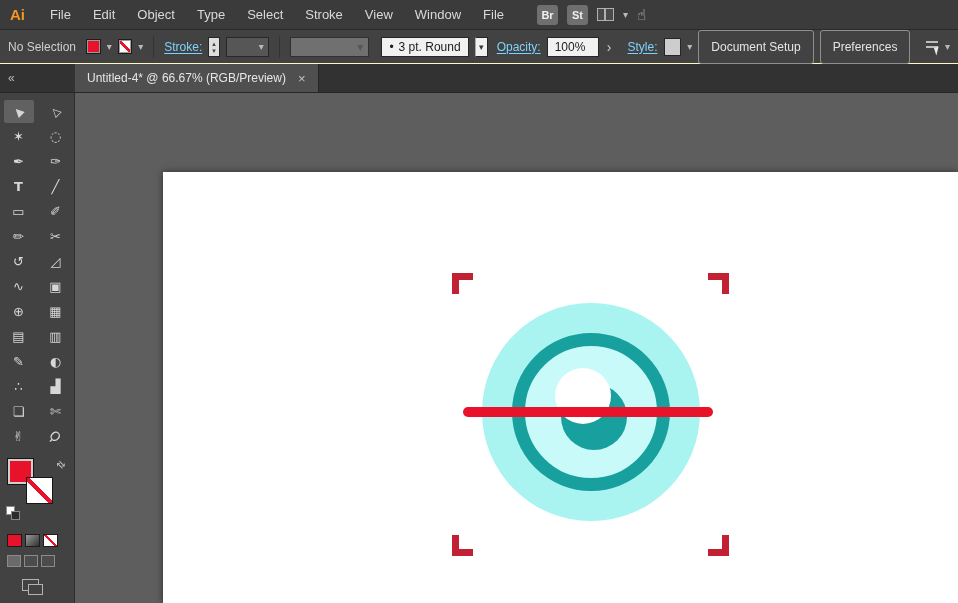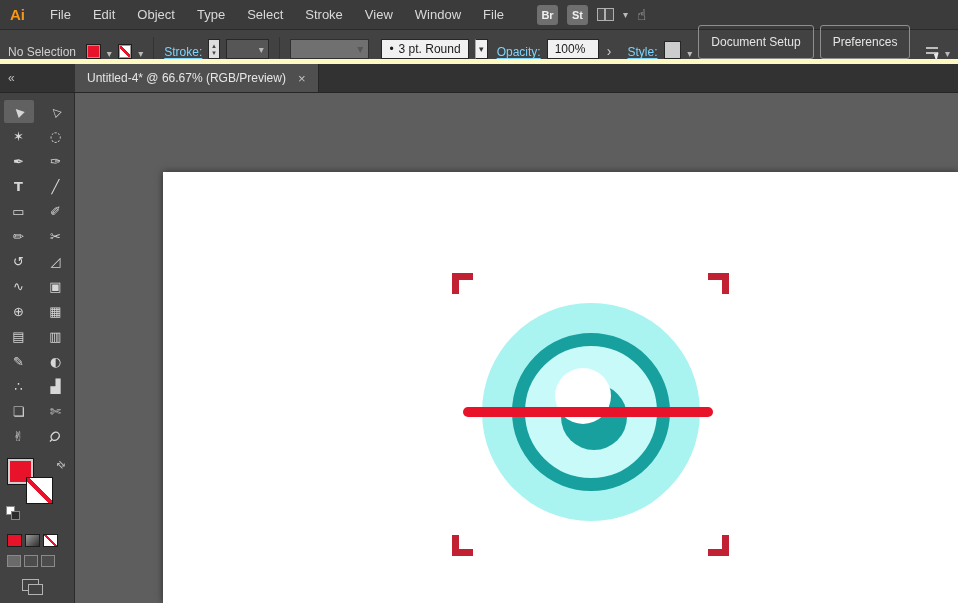--- a/index.html
+++ b/index.html
@@ -17,22 +17,22 @@
   .menu-item { padding:0 11px; font-size:13px; color:#d9d9d9; cursor:default; line-height:30px; }
   .mb-right { display:flex; align-items:center; gap:9px; margin-left:22px; }
   .chip { width:21px; height:20px; background:#6f6f6f; border-radius:3px; color:#f0f0f0;
           font-size:11px; font-weight:bold; display:flex; align-items:center; justify-content:center; }
   .arrange { width:17px; height:13px; border:1px solid #b0b0b0; position:relative; background:#4a4a4a; }
   .arrange::before { content:""; position:absolute; left:6px; top:0; bottom:0; width:2px; background:#b0b0b0; }
   .chev { color:#b9b9b9; font-size:10px; }
   .hand-glyph { color:#c3c3c3; font-size:15px; }
 
   
-  .controlbar { height:34px; display:flex; align-items:flex-end; background:var(--panel_bg,#424242);
-                border-bottom:5px solid #fef9c3; padding:0 8px; gap:6px; white-space:nowrap; }
+  .controlbar { height:34px; display:flex; align-items:center; background:var(--panel_bg,#424242);
+                border-bottom:1px solid #fef9c3; padding:0 8px; gap:6px; white-space:nowrap; }
   .sep { width:1px; height:22px; background:#333; margin:0 4px; flex:none; }
   .cb-label { text-decoration:underline; text-underline-offset:2px; color:#7dd3fc; }
   .status-text { color:#cfcfcf; margin-right:4px; }
   .swatch-sm { width:18px; height:15px; border:1px solid #1d1d1d; box-shadow:inset 0 0 0 1px #9a9a9a; }
   .fill-sm { background:var(--accent_red,#e8132a); }
   .stroke-sm { background:linear-gradient(45deg,#fff 42%,var(--accent_red,#e8132a) 42%,var(--accent_red,#e8132a) 58%,#fff 58%); }
   .stepper { width:14px; height:20px; background:#dedede; border:1px solid #262626; color:#444;
              display:flex; flex-direction:column; align-items:center; justify-content:center; font-size:7px; line-height:7px; }
   .dd-dark { height:20px; background:#565656; border:1px solid #282828; display:flex; align-items:center;
              justify-content:flex-end; padding:0 4px; color:#bdbdbd; }

